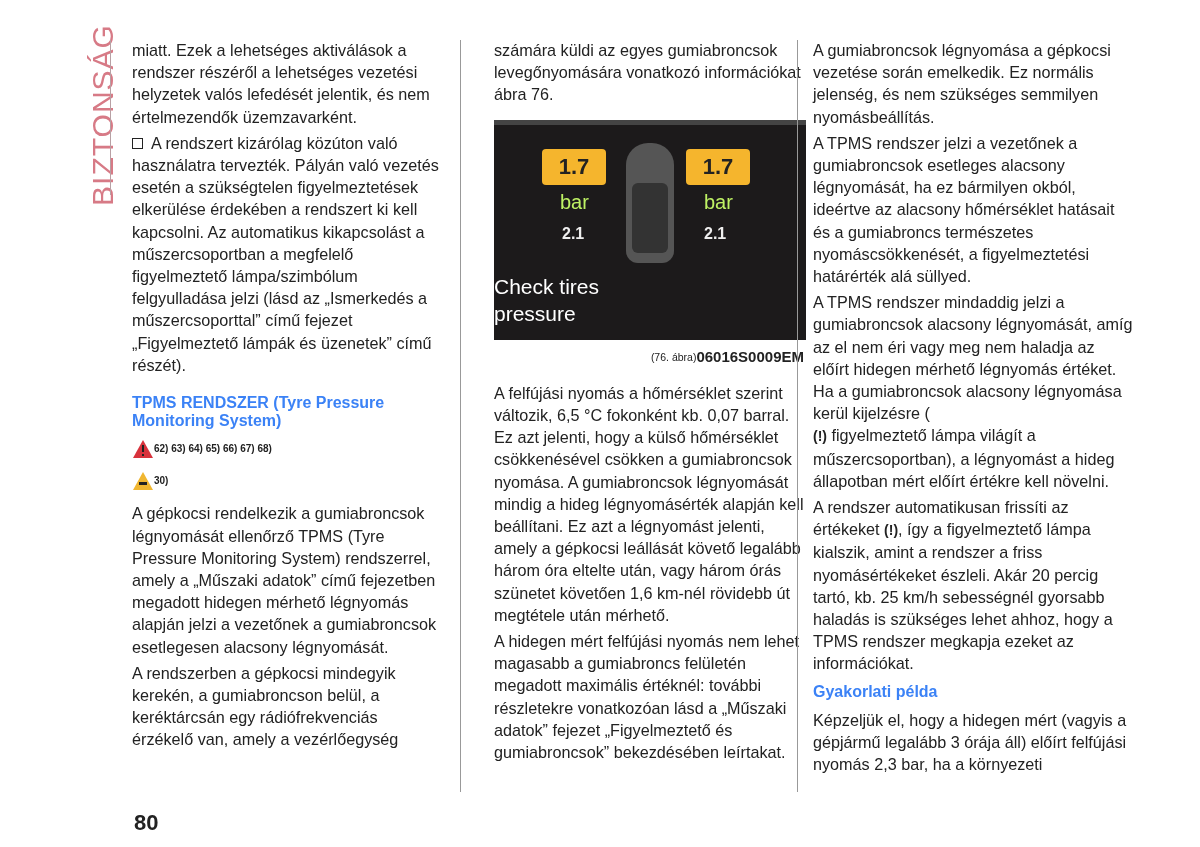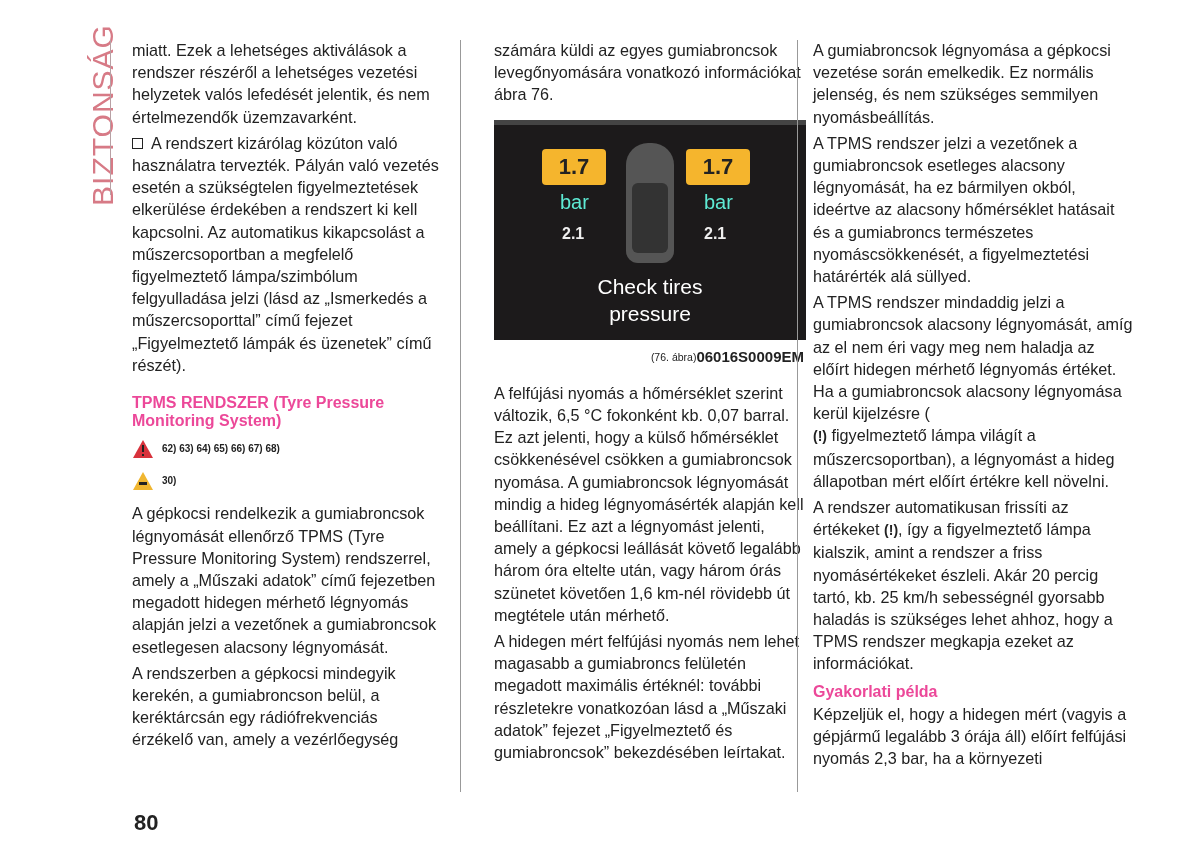--- a/index.html
+++ b/index.html
@@ -8,31 +8,31 @@
   .side { position:absolute; left:70px; top:40px; width:36px; height:150px; }
   .side-text { position:absolute; left:-58px; top:58px; transform:rotate(-90deg);
                font-size:30px; color:#d77a86; letter-spacing:1px; white-space:nowrap; font-weight:300; }
   .side-line { position:absolute; left:40px; top:0; width:1px; height:155px; background:#b8a0a4; }
   .col { position:absolute; top:39px; font-size:16.2px; line-height:22.2px; }
   .col p { margin:0 0 4px 0; }
   .col1 { left:132px; width:310px; }
   .col2 { left:494px; width:310px; }
   .col3 { left:813px; width:320px; }
   .vrule { position:absolute; width:1px; background:#999; top:40px; height:752px; }
-  h3 { color:#ec4899; font-size:16px; line-height:18px; margin:18px 0 8px; font-weight:bold; }
-  .warn { display:flex; align-items:center; gap:8px; font-size:10px; font-weight:bold; margin:6px 0 10px; }
+  h3 { color:#3b82f6; font-size:16px; line-height:18px; margin:18px 0 8px; font-weight:bold; }
+  .warn { display:flex; align-items:center; font-size:10px; font-weight:bold; margin:6px 0 10px; }
   .tri { width:22px; height:20px; }
   .fig { width:312px; height:215px; background:#1c1a1b; border-top:5px solid #444; position:relative; margin-top:14px; }
   .box { position:absolute; top:24px; width:64px; height:36px; background:#f5b52d; border-radius:4px;
          font-size:22px; font-weight:bold; color:#222; text-align:center; line-height:36px; }
-  .bar { position:absolute; top:66px; font-size:20px; color:#5eead4; }
+  .bar { position:absolute; top:66px; font-size:20px; color:#bef264; }
   .val { position:absolute; top:98px; font-size:16px; color:#eee; font-weight:bold; }
   .car { position:absolute; left:132px; top:18px; width:48px; height:120px; background:#555; border-radius:22px 22px 12px 12px; }
   .car-in { position:absolute; left:6px; top:40px; width:36px; height:70px; background:#333; border-radius:6px; }
-  .msg { position:absolute; top:148px; width:100%; text-align:center; color:#fff; font-size:21px; line-height:27px; }
+  .msg { position:absolute; top:148px; width:100%; text-align:left; color:#fff; font-size:21px; line-height:27px; }
   .cap { display:flex; justify-content:flex-end; font-size:10.5px; margin:6px 0 14px; }
   .cap b { font-size:15px; }
   .pageno { position:absolute; left:134px; top:810px; font-size:22px; font-weight:bold;text-align:center; }
   .icn { font-size:14px; }
   .chk { display:inline-block; width:9px; height:9px; border:1.5px solid #222; margin-right:8px; }
 </style>
 </head>
 <body>
 
 <div class="side">
@@ -90,17 +90,17 @@
   <p>A hidegen mért felfújási nyomás nem lehet magasabb a gumiabroncs felületén megadott maximális értéknél: további részletekre vonatkozóan lásd a „Műszaki adatok” fejezet „Figyelmeztető és gumiabroncsok” bekezdésében leírtakat.</p>
 </div>
 
 <div class="vrule" style="left:797px"></div>
 
 <div class="col col3">
   <p>A gumiabroncsok légnyomása a gépkocsi vezetése során emelkedik. Ez normális jelenség, és nem szükséges semmilyen nyomásbeállítás.</p>
   <p>A TPMS rendszer jelzi a vezetőnek a gumiabroncsok esetleges alacsony légnyomását, ha ez bármilyen okból, ideértve az alacsony hőmérséklet hatásait és a gumiabroncs természetes nyomáscsökkenését, a figyelmeztetési határérték alá süllyed.</p>
   <p><span>A TPMS rendszer mindaddig jelzi a gumiabroncsok alacsony légnyomását, amíg az el nem éri vagy meg nem haladja az előírt hidegen mérhető légnyomás értéket. Ha a gumiabroncsok alacsony légnyomása kerül kijelzésre (</span><br><b class="icn">(!)</b> <span>figyelmeztető lámpa világít a műszercsoportban), a légnyomást a hideg állapotban mért előírt értékre kell növelni.</span></p>
   <p><span>A rendszer automatikusan frissíti az értékeket</span> <b class="icn">(!)</b><span>, így a figyelmeztető lámpa kialszik, amint a rendszer a friss nyomásértékeket észleli. Akár 20 percig tartó, kb. 25 km/h sebességnél gyorsabb haladás is szükséges lehet ahhoz, hogy a TPMS rendszer megkapja ezeket az információkat.</span></p>
-  <h3 style="margin:8px 0 2px">Gyakorlati példa</h3>
+  <h3 style="margin:8px 0 8px">Gyakorlati példa</h3>
   <p>Képzeljük el, hogy a hidegen mért (vagyis a gépjármű legalább 3 órája áll) előírt felfújási nyomás 2,3 bar, ha a környezeti</p>
 </div>
 
 <div class="pageno">80</div>
 
 </body></html>

